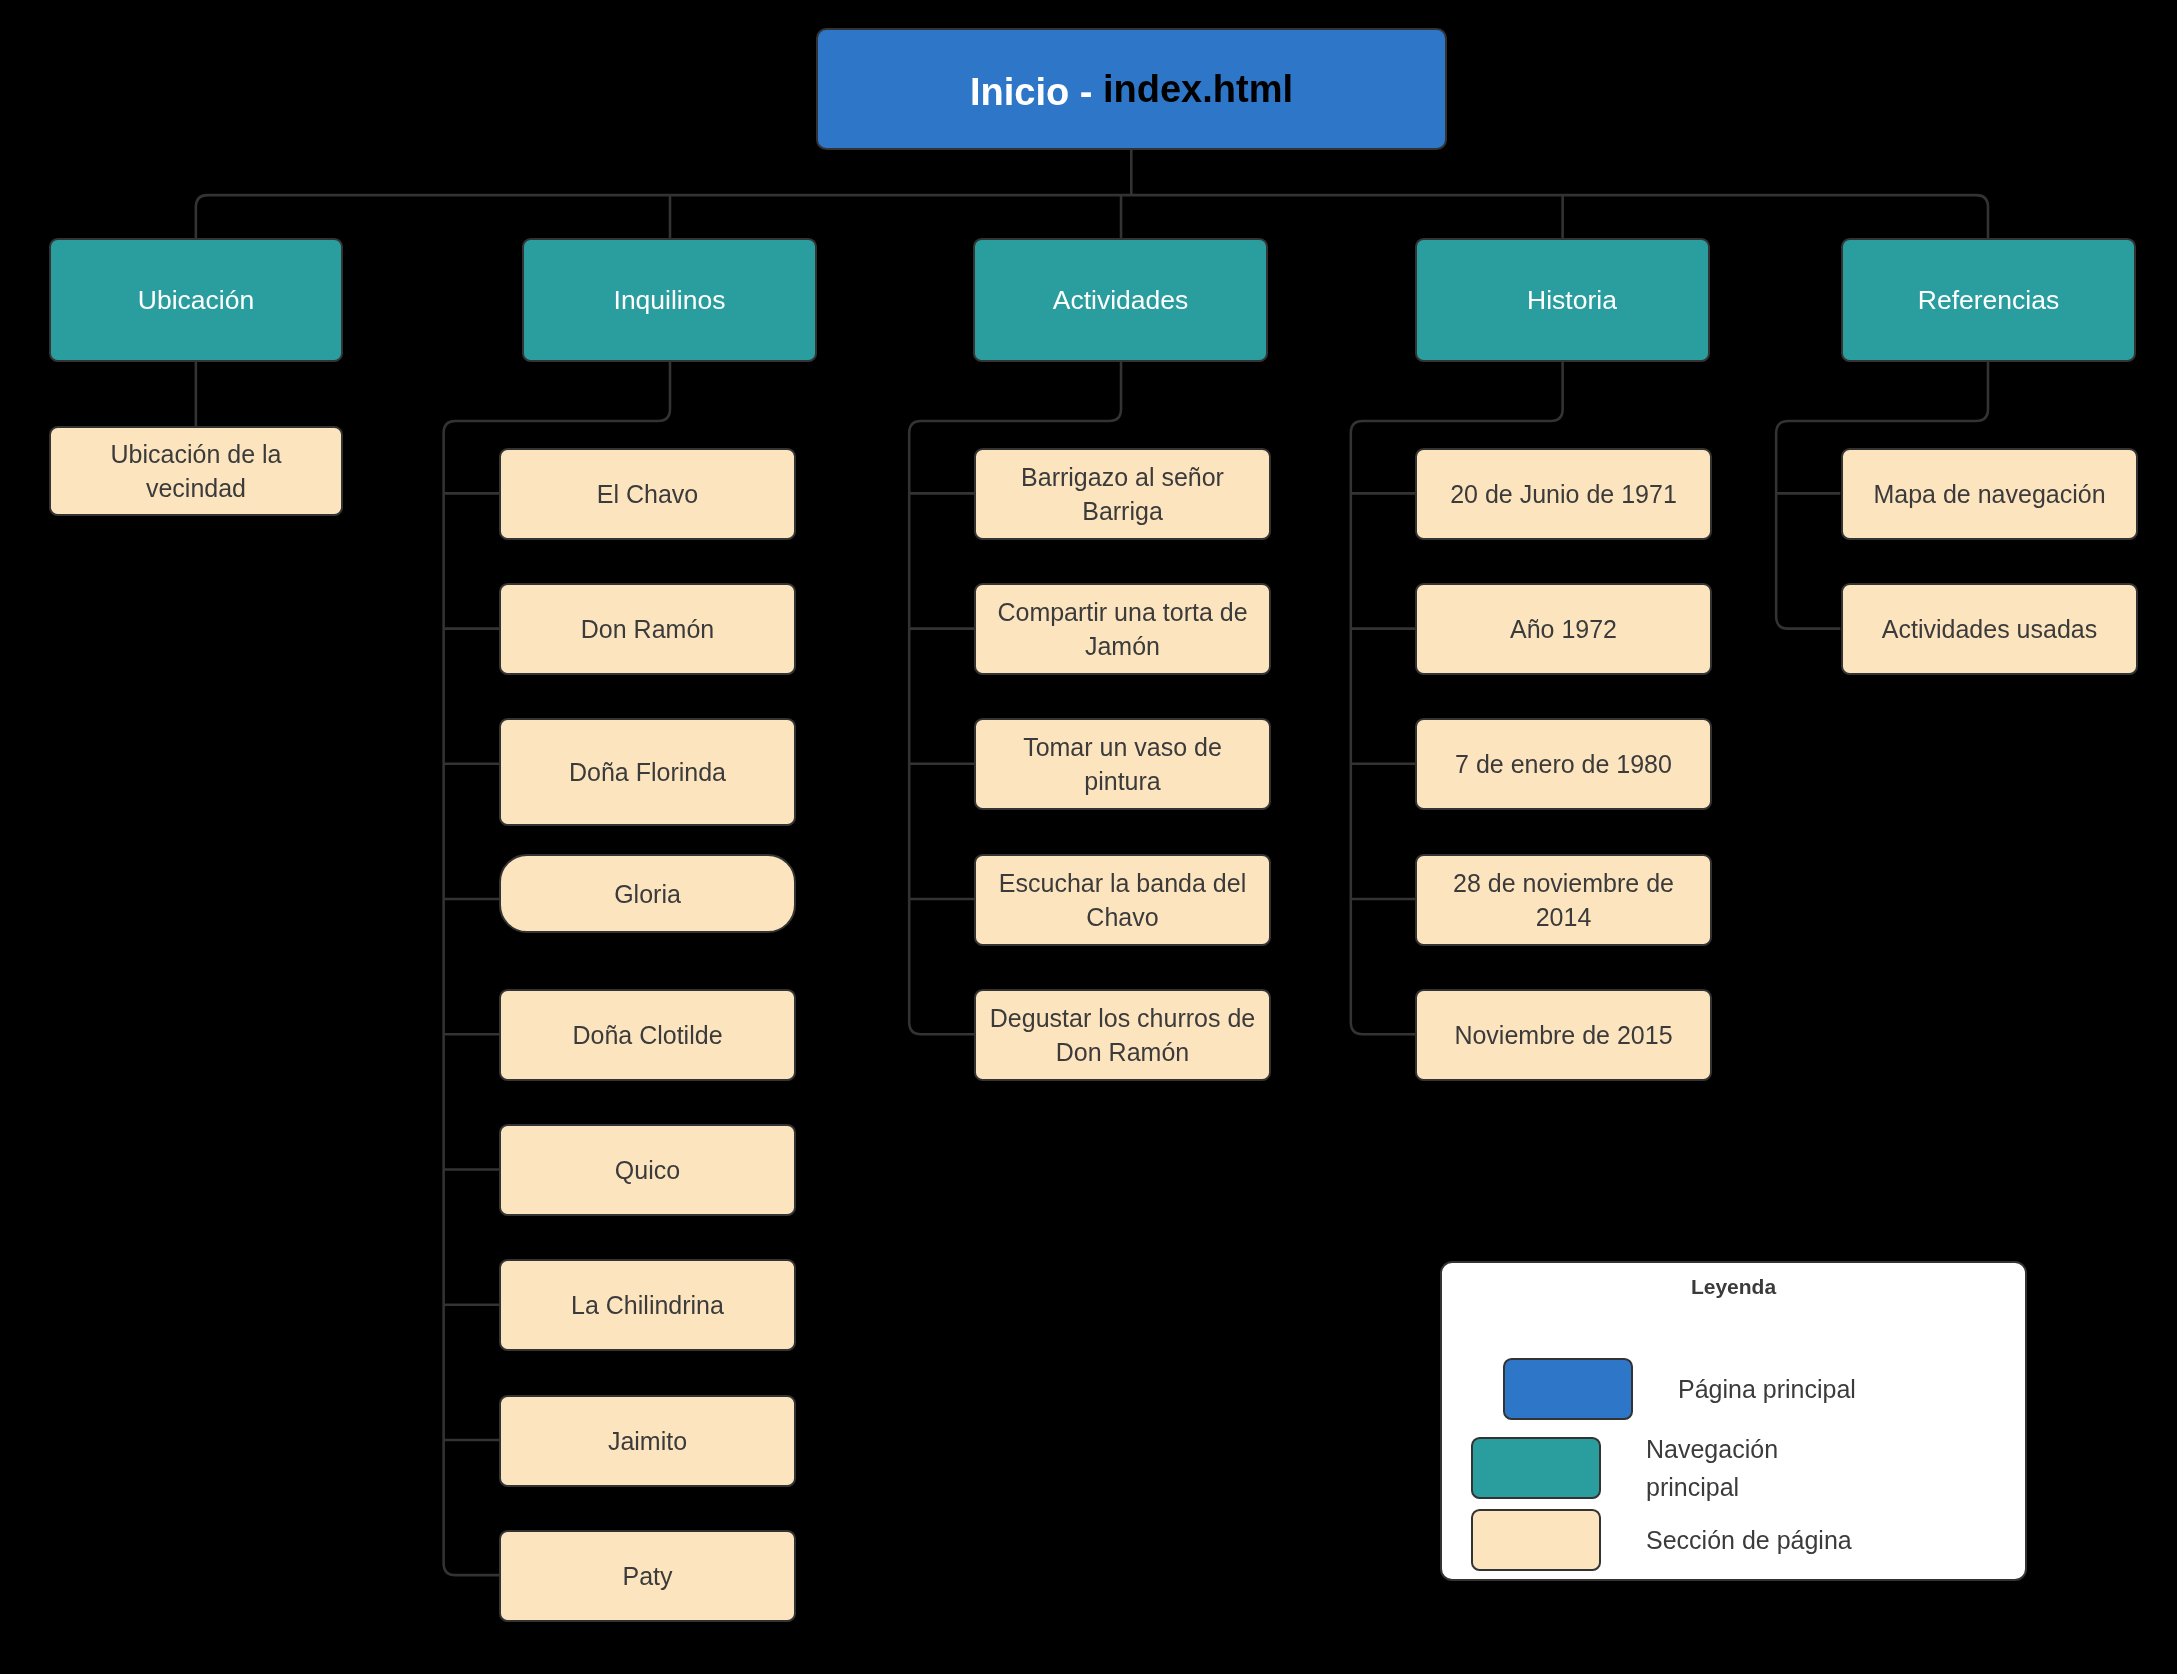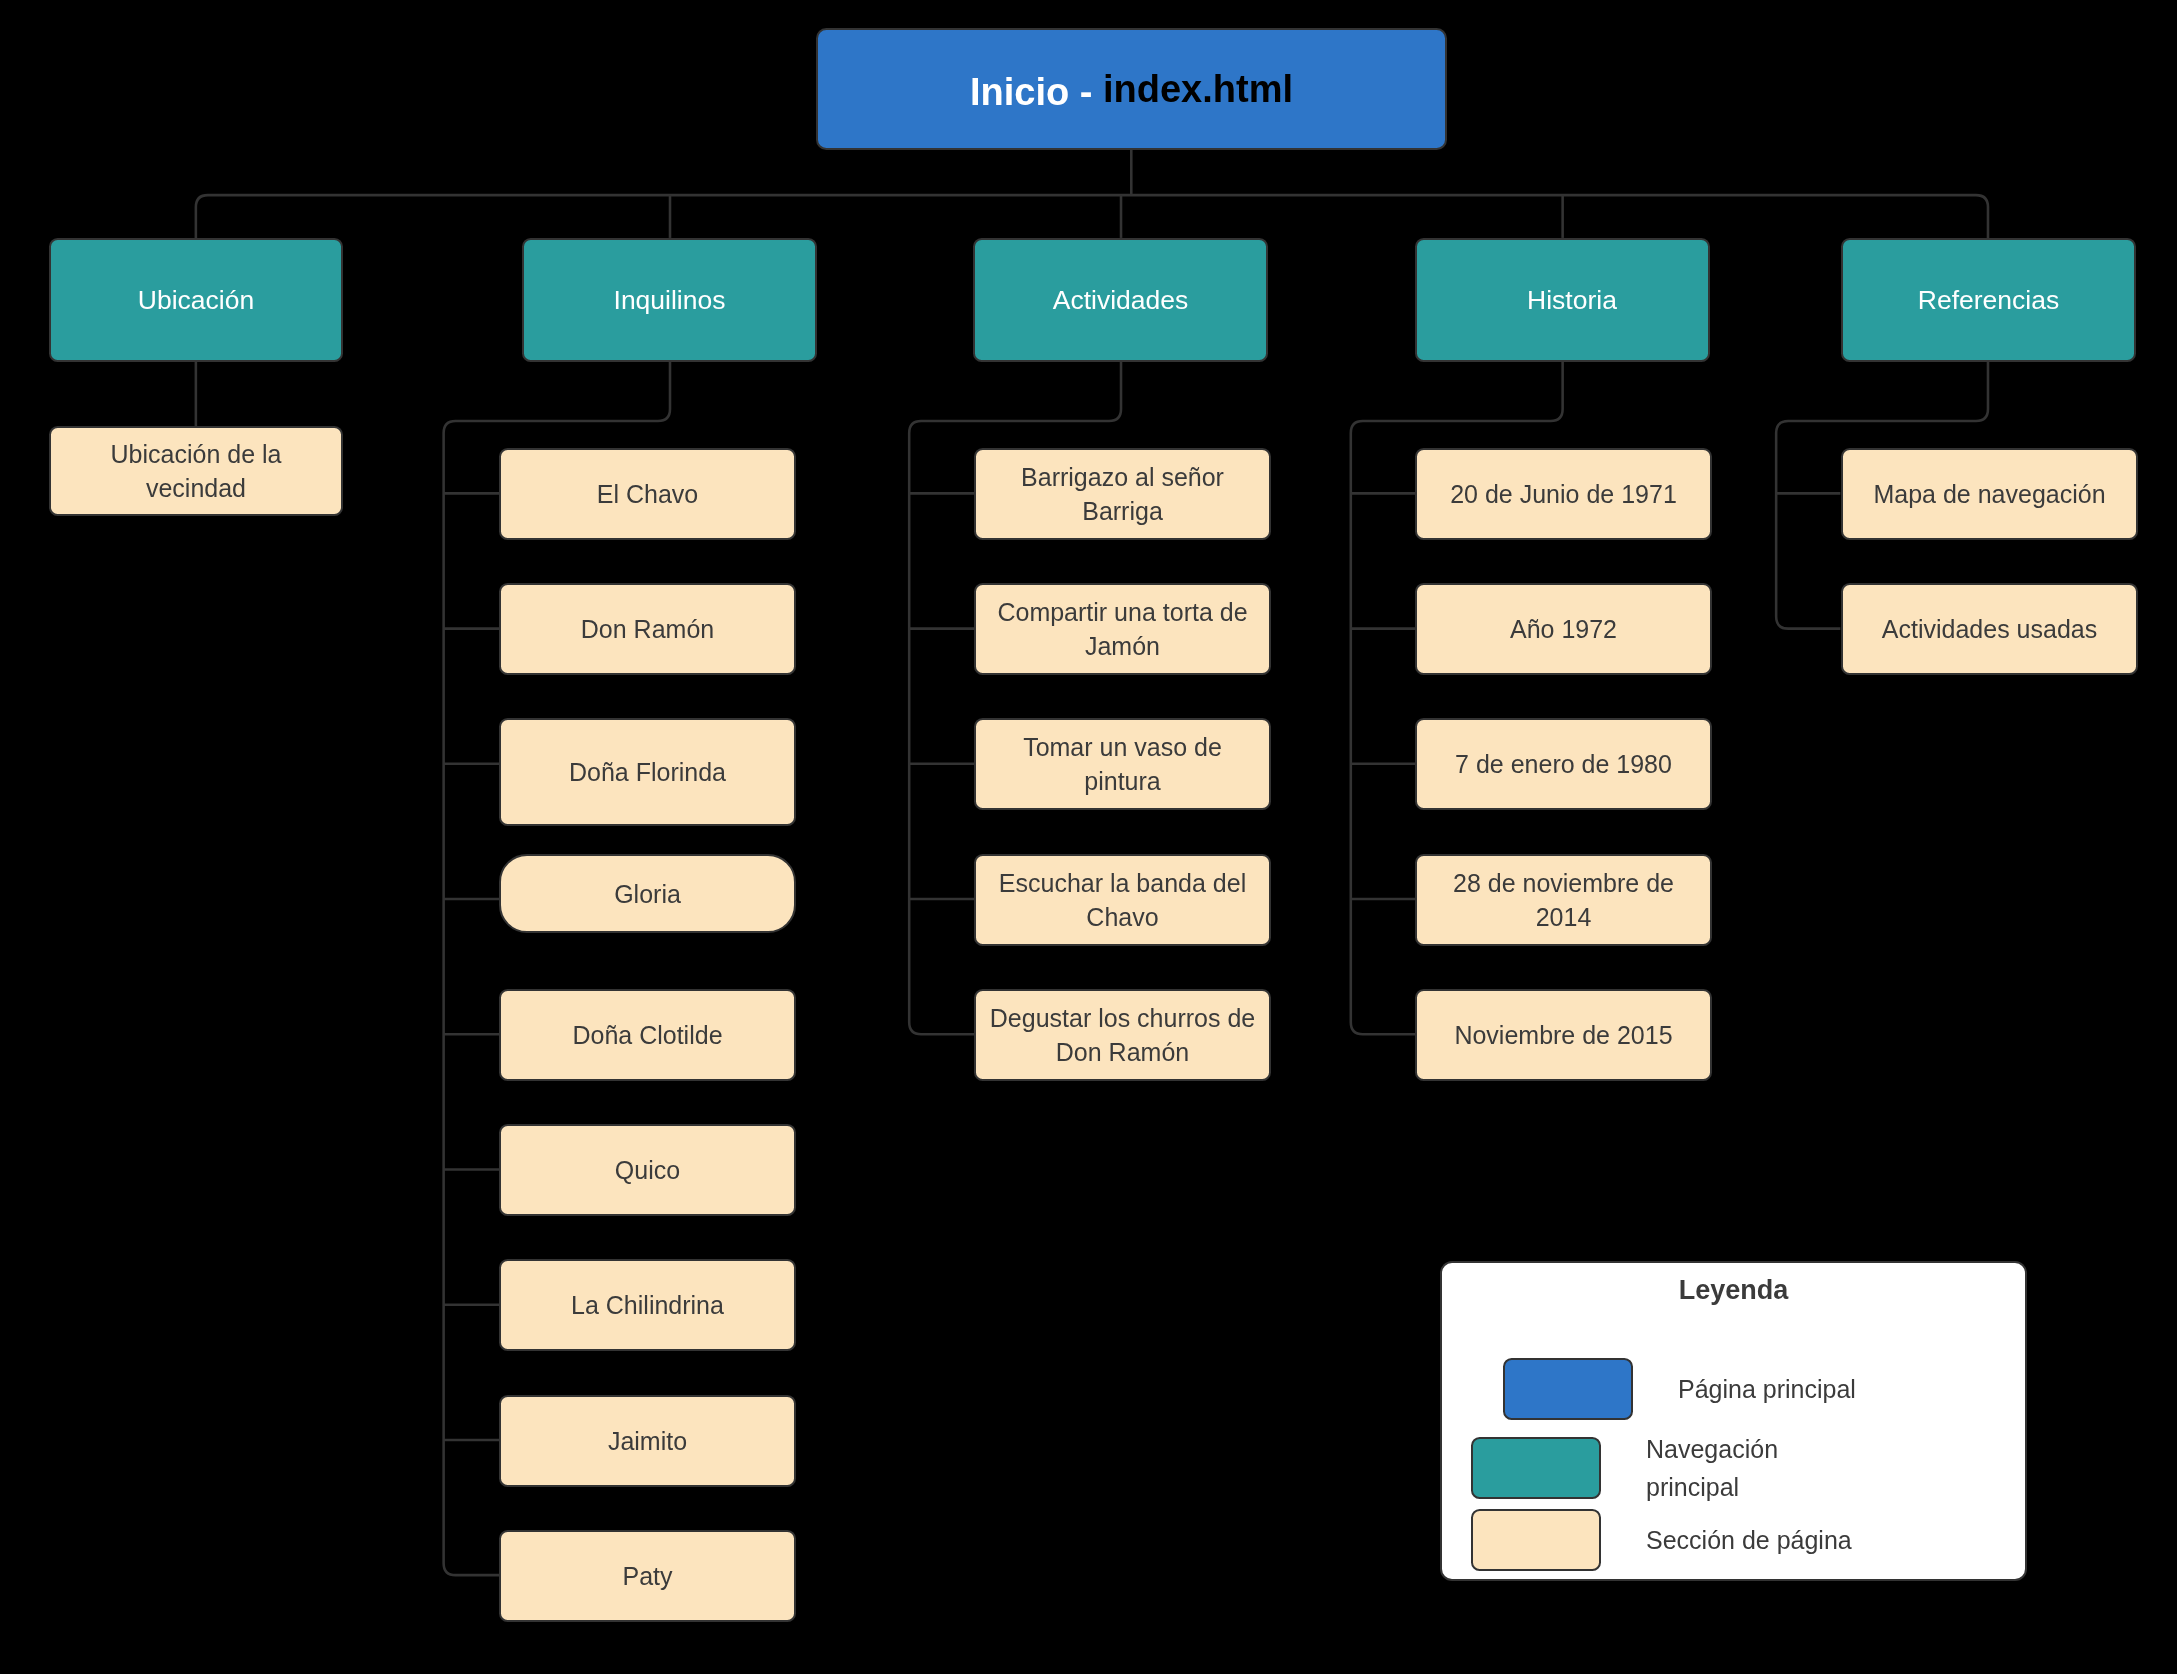--- a/index.html
+++ b/index.html
@@ -63,21 +63,21 @@
     background: #ffffff;
     border: 2.6px solid #333333;
     border-radius: 12px;
   }
   .legend-title {
     position: absolute;
     top: 12px;
     left: 0;
     width: 100%;
     text-align: center;
-    font-size: 27px;
+    font-size: 21px;
     font-weight: bold;
     color: #3B3B3B;
   }
   .legend-row {
     position: absolute;
     left: 29px;
     display: flex;
     align-items: center;
     height: 62px;
   }

